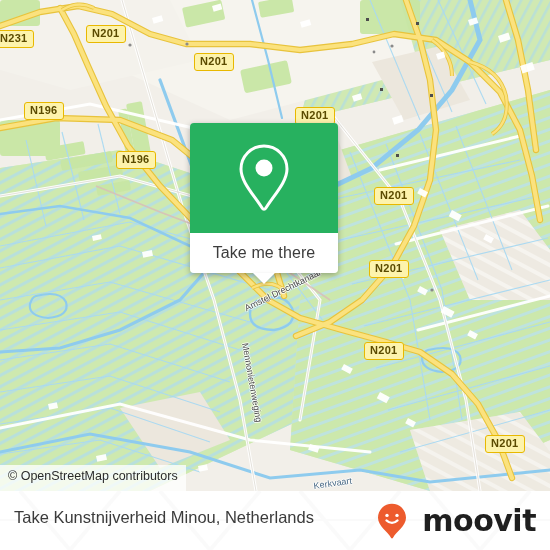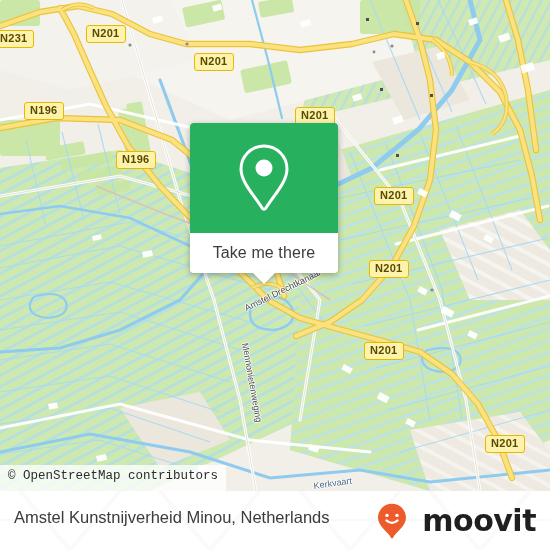--- a/index.html
+++ b/index.html
@@ -85,21 +85,21 @@
     filter:drop-shadow(0 2px 2px rgba(0,0,0,.18));
   }
 
   
   .attribution{
     position:absolute;left:0;top:465px;
     background:rgba(255,255,255,.78);
     padding:4px 8px 18px 8px;
     font-size:12.5px;
     color:#2b2b2b;
-    font-family:Liberation Mono, monospace;
+    font-family:Liberation Sans, sans-serif;
     line-height:14px;
   }
 
   
   .footer{
     position:absolute;left:0;top:491px;width:550px;height:59px;
     background:#ffffff;
     overflow:hidden;
   }
   .footer-wm{position:absolute;left:0;top:-491px;opacity:.30;}
@@ -369,21 +369,21 @@
           <path d="M260 491 L210 550"></path>
         <path d="M300 491 L350 550"></path>
           <path d="M400 491 L350 550"></path>
         <path d="M430 491 L480 550"></path>
           <path d="M530 491 L480 550"></path>
         <path d="M0 520 L550 520" stroke-width="2"></path>
       </g>
     </svg>
   </div>
 
-  <div class="footer-title">Amstel Kunstnijverheid Minou, Netherlands</div>
+  <div class="footer-title">Take Kunstnijverheid Minou, Netherlands</div>
 
   <div class="brand">
     <svg width="30" height="36" viewBox="0 0 30 36">
       <path d="M15 0.8 C7.2 0.8 1 7 1 14.8 C1 23.2 11 29 14 34.7 A1.2 1.2 0 0 0 16 34.7 C19 29 29 23.2 29 14.8 C29 7 22.8 0.8 15 0.8 Z" fill="#ED5B2D"></path>
       <circle cx="10" cy="12.4" r="1.7" fill="#ffffff"></circle>
       <circle cx="20" cy="12.4" r="1.7" fill="#ffffff"></circle>
       <path d="M9.4 17.4 Q15 22.4 20.6 17.4" fill="none" stroke="#ffffff" stroke-width="2.1" stroke-linecap="round"></path>
     </svg>
     <span class="brand-word">moovit</span>
   </div>

